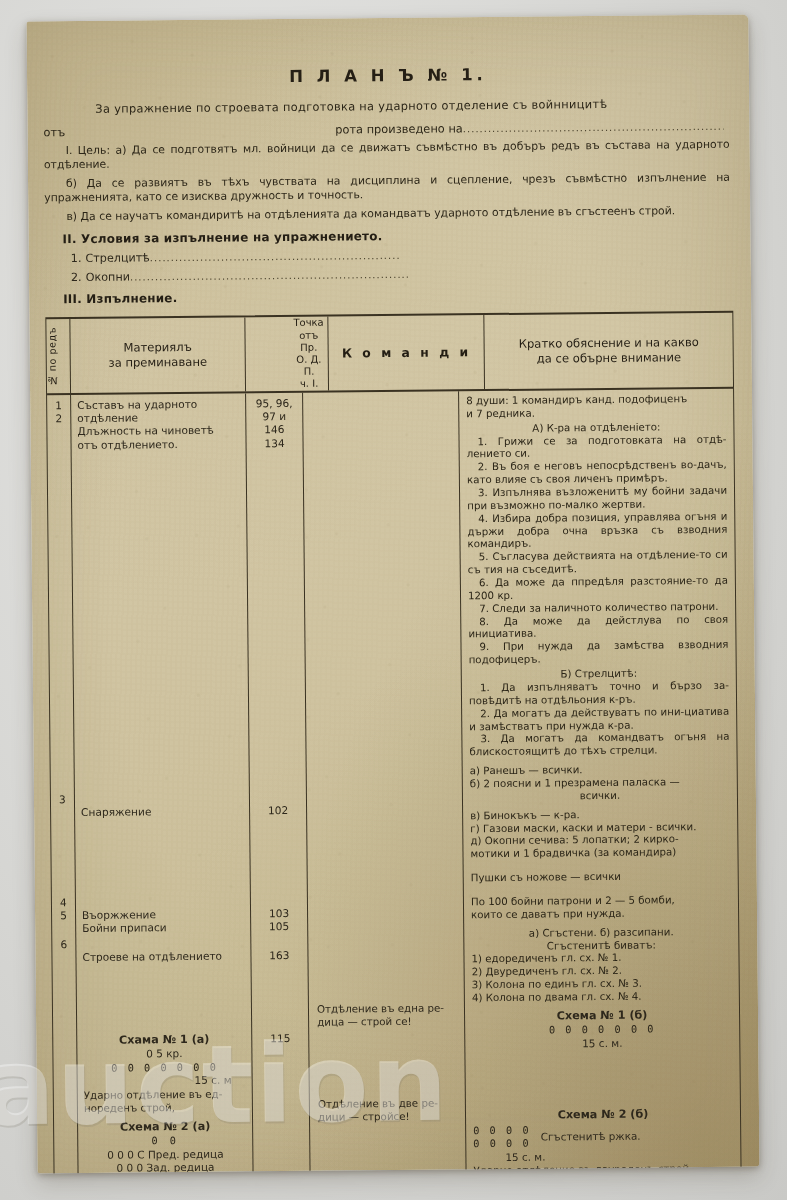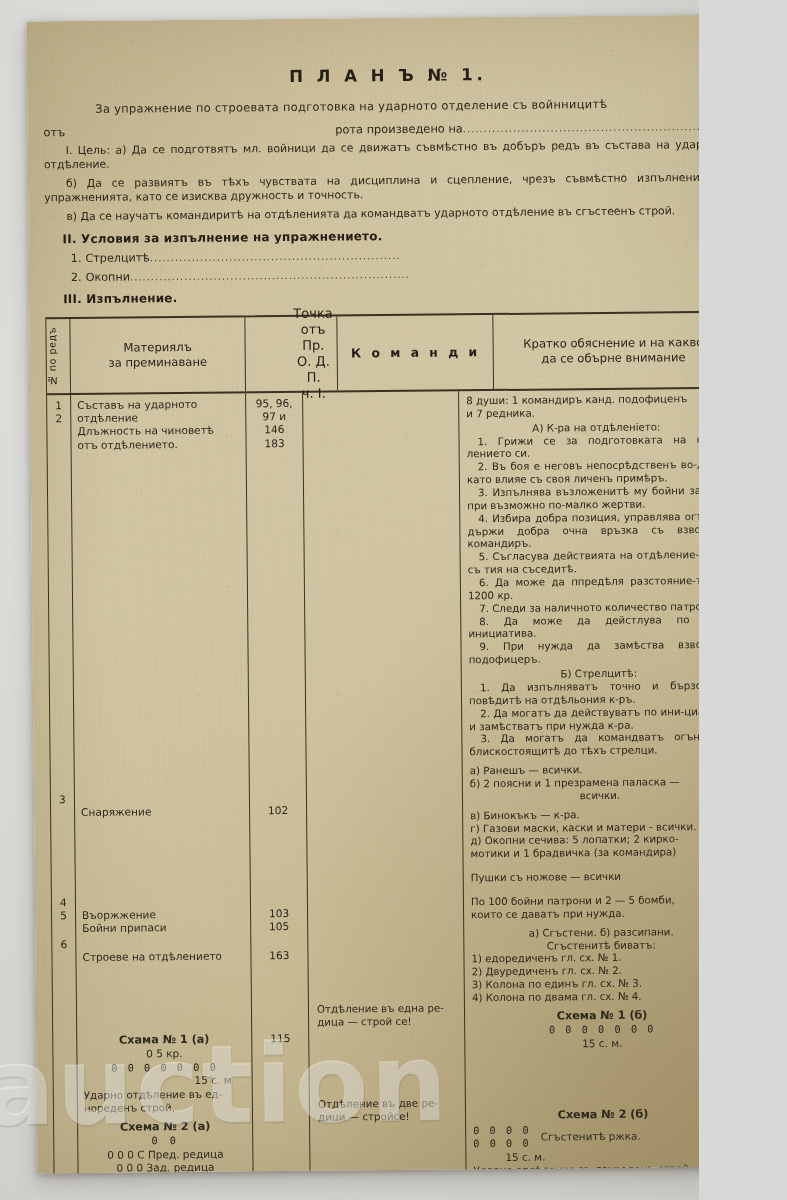--- a/index.html
+++ b/index.html
@@ -10,21 +10,21 @@
   body {
     width: 787px;
     height: 1200px;
     overflow: hidden;
     font-family: "DejaVu Sans", sans-serif;
   }
 
   
   #photo {
     position: relative;
-    width: 699px;
+    width: 787px;
     height: 1200px;
     background:
       radial-gradient(ellipse at 35% 30%, #e6e6e4 0%, #d5d5d2 60%, #c9c9c6 100%);
     overflow: hidden;
   }
 
   
   #watermark {
     position: absolute;
     left: -18px;
@@ -193,21 +193,21 @@
     padding: 0 4px;
     box-sizing: border-box;
   }
   .th.vertical {
     writing-mode: vertical-rl;
     transform: rotate(180deg);
     font-size: 9.6px;
     letter-spacing: .5px;
     padding: 0;
   }
-  .th.tight { font-size: 13px; line-height: 1.22; padding-left: 48px; }
+  .th.tight { font-size: 10px; line-height: 1.22; padding-left: 48px; }
   .th.spaced { letter-spacing: 3px; font-weight: 700; font-size: 12.4px; }
 
   
   .cellpad { padding: 5px 5px 0 5px; box-sizing: border-box; height: 100%; }
 
   .rowline {
     font-size: 10.6px;
     line-height: 1.26;
     display: flex;
     white-space: nowrap;
@@ -388,21 +388,21 @@
 
               </div>
             </div>
           </div>
 
           <div class="col c-pt">
             <div class="cellpad" style="padding-top:4px;">
               <div class="pt-list">
                 <div>95, 96,</div>
                 <div>97 и 146</div>
-                <div>183</div>
+                <div>134</div>
                 <div style="height:354px"></div>
                 <div>102</div>
                 <div style="height:90px"></div>
                 <div>103</div>
                 <div>105</div>
                 <div style="height:15px"></div>
                 <div>163</div>
                 <div style="height:70px"></div>
                 <div>115</div>
               </div>

